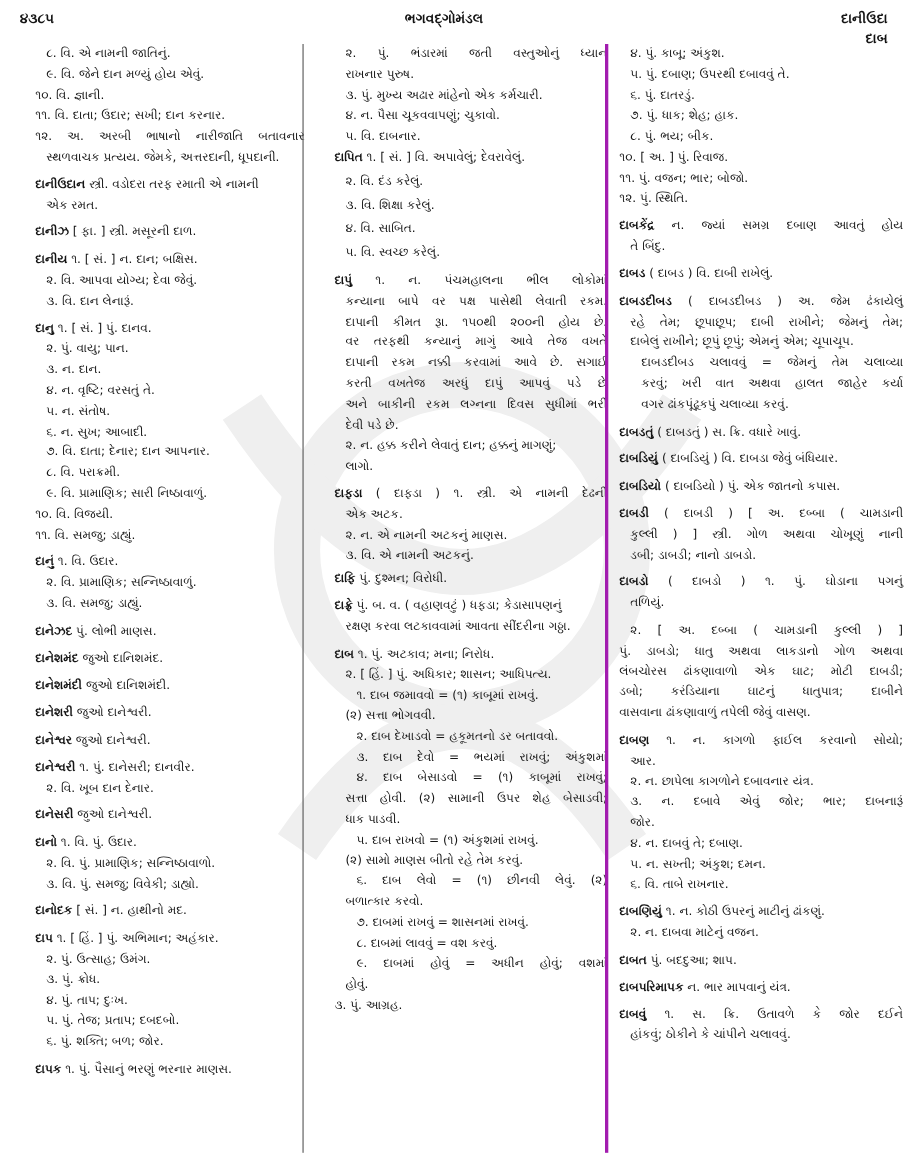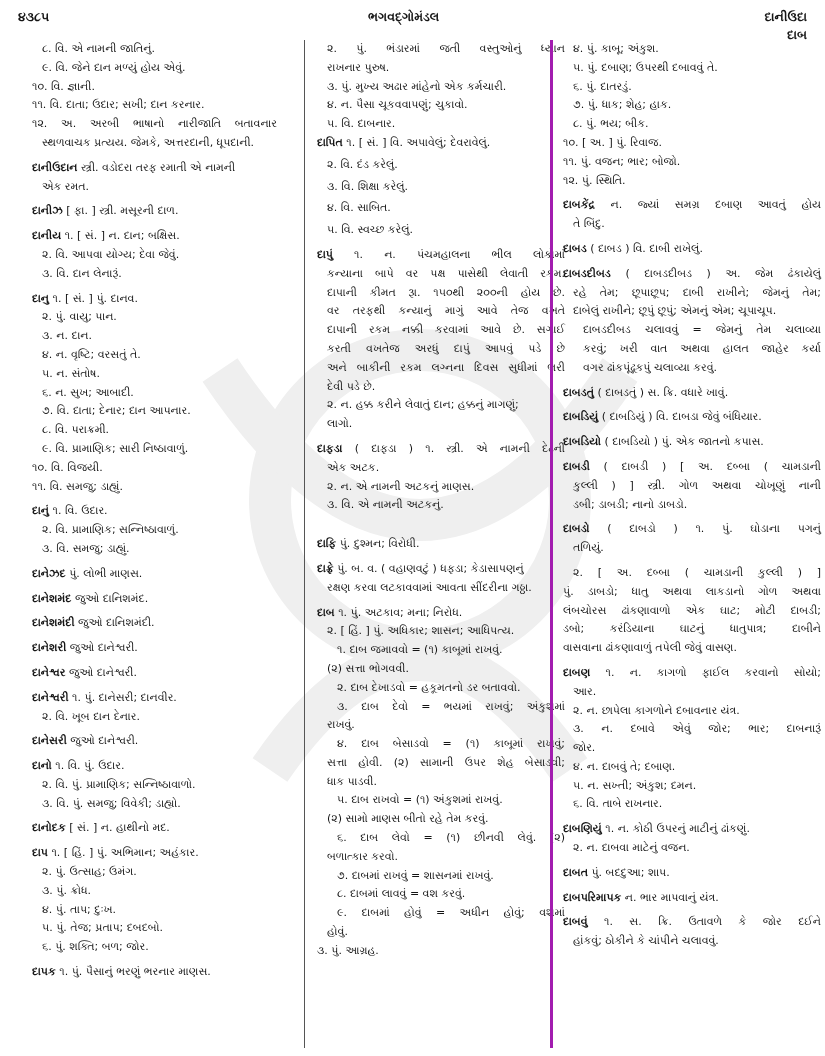--- a/index.html
+++ b/index.html
@@ -19,21 +19,21 @@
   }
   .header .pg { position: absolute; left: 18px; top: 3px; }
   .header .title { position: absolute; left: 368px; top: 3px; }
   .header .gw1 { position: absolute; right: 18px; top: 3px; }
   .header .gw2 { position: absolute; right: 18px; top: 21px; }
   .col {
     position: absolute; top: 40px; bottom: 8px; z-index: 1;
     font-size: 11px; line-height: 18.8px;
   }
   .c1 { left: 32px; width: 245px; }
-  .c2 { left: 304px; width: 248px; border-left: 1px solid #555; padding-left: 12px; }
+  .c2 { left: 275px; width: 248px; border-left: 1px solid #555; padding-left: 28px; }
   .c3 { left: 550px; width: 258px; border-left: 3px solid #a21caf; padding-left: 10px; }
   .line { display: block; }
   .hw { font-weight: bold; }
   .sub { padding-left: 10px; }
   .ind2 { padding-left: 20px; }
   .cont { padding-left: 10px; }
   .j { text-align: justify; text-align-last: justify; }
 </style>
 </head>
 <body>
@@ -117,31 +117,30 @@
     <span class="line cont j"><span>વર તરફથી કન્યાનું માગું આવે તેજ વખતે</span></span>
     <span class="line cont j"><span>દાપાની રકમ નક્કી કરવામાં આવે છે. સગાઈ</span></span>
     <span class="line cont j"><span>કરતી વખતેજ અરધું દાપું આપવું પડે છે</span></span>
     <span class="line cont j"><span>અને બાકીની રકમ લગ્નના દિવસ સુધીમાં ભરી</span></span>
     <span class="line cont"><span>દેવી પડે છે.</span></span>
     <span class="line sub"><span>૨. ન. હક્ક કરીને લેવાતું દાન; હક્કનું માગણું;</span></span>
     <span class="line cont" style="margin-bottom: 6px;"><span>લાગો.</span></span>
     <span class="line j"><span class="hw">દાફડા</span><span> ( દાફડા ) ૧. સ્ત્રી. એ નામની દેઢની</span></span>
     <span class="line cont"><span>એક અટક.</span></span>
     <span class="line sub"><span>૨. ન. એ નામની અટકનું માણસ.</span></span>
-    <span class="line sub" style="margin-bottom: 20px;"><span>૩. વિ. એ નામની અટકનું.</span></span>
+    <span class="line sub" style="margin-bottom: 2px;"><span>૩. વિ. એ નામની અટકનું.</span></span>
     <span class="line " style="margin-bottom: 6px;"><span class="hw">દાફિ</span><span> પું. દુશ્મન; વિરોધી.</span></span>
     <span class="line "><span class="hw">દાફ્રે</span><span> પું. બ. વ. ( વહાણવટું ) ધફડા; કેડાસાપણનું</span></span>
     <span class="line cont" style="margin-bottom: 6px;"><span>રક્ષણ કરવા લટકાવવામાં આવતા સીંદરીના ગઠ્ઠા.</span></span>
     <span class="line "><span class="hw">દાબ</span><span> ૧. પું. અટકાવ; મના; નિરોધ.</span></span>
     <span class="line sub"><span>૨. [ હિં. ] પું. અધિકાર; શાસન; આધિપત્ય.</span></span>
     <span class="line ind2"><span>૧. દાબ જમાવવો = (૧) કાબૂમાં રાખવું.</span></span>
     <span class="line sub"><span>(૨) સત્તા ભોગવવી.</span></span>
     <span class="line ind2"><span>૨. દાબ દેખાડવો = હકૂમતનો ડર બતાવવો.</span></span>
     <span class="line ind2 j"><span>૩. દાબ દેવો = ભયમાં રાખવું; અંકુશમાં</span></span>
-    <span class="line sub"><span>રાખવું.</span></span>
     <span class="line ind2 j"><span>૪. દાબ બેસાડવો = (૧) કાબૂમાં રાખવું;</span></span>
     <span class="line sub j"><span>સત્તા હોવી. (૨) સામાની ઉપર શેહ બેસાડવી;</span></span>
     <span class="line sub"><span>ધાક પાડવી.</span></span>
     <span class="line ind2"><span>૫. દાબ રાખવો = (૧) અંકુશમાં રાખવું.</span></span>
     <span class="line sub"><span>(૨) સામો માણસ બીતો રહે તેમ કરવું.</span></span>
     <span class="line ind2 j"><span>૬. દાબ લેવો = (૧) છીનવી લેવું. (૨)</span></span>
     <span class="line sub"><span>બળાત્કાર કરવો.</span></span>
     <span class="line ind2"><span>૭. દાબમાં રાખવું = શાસનમાં રાખવું.</span></span>
     <span class="line ind2"><span>૮. દાબમાં લાવવું = વશ કરવું.</span></span>
     <span class="line ind2 j"><span>૯. દાબમાં હોવું = અધીન હોવું; વશમાં</span></span>

